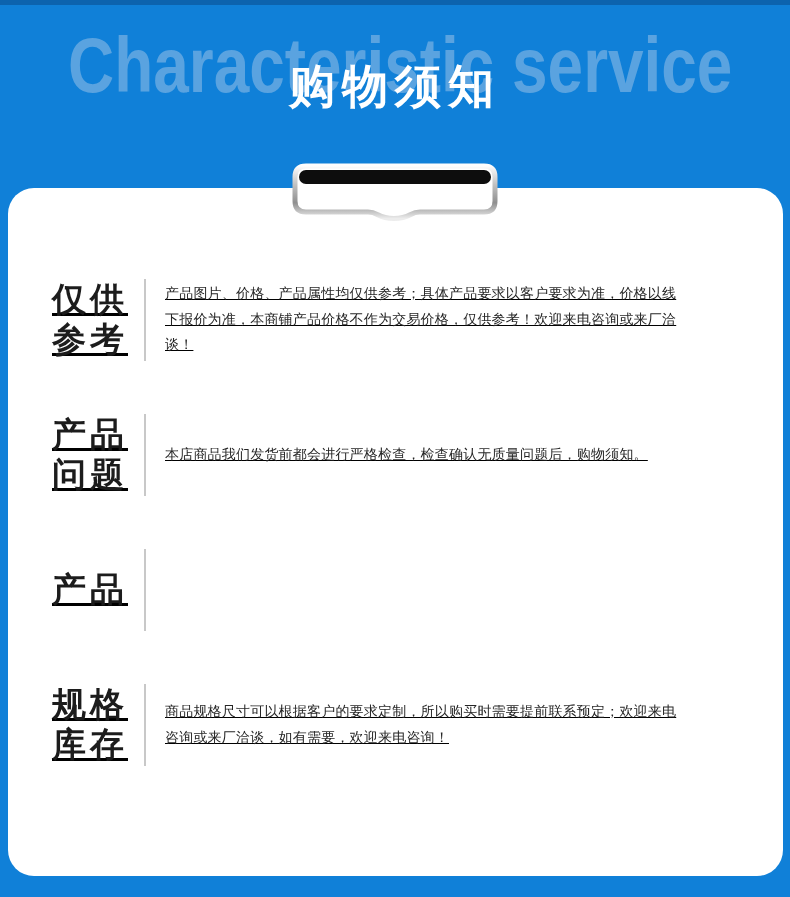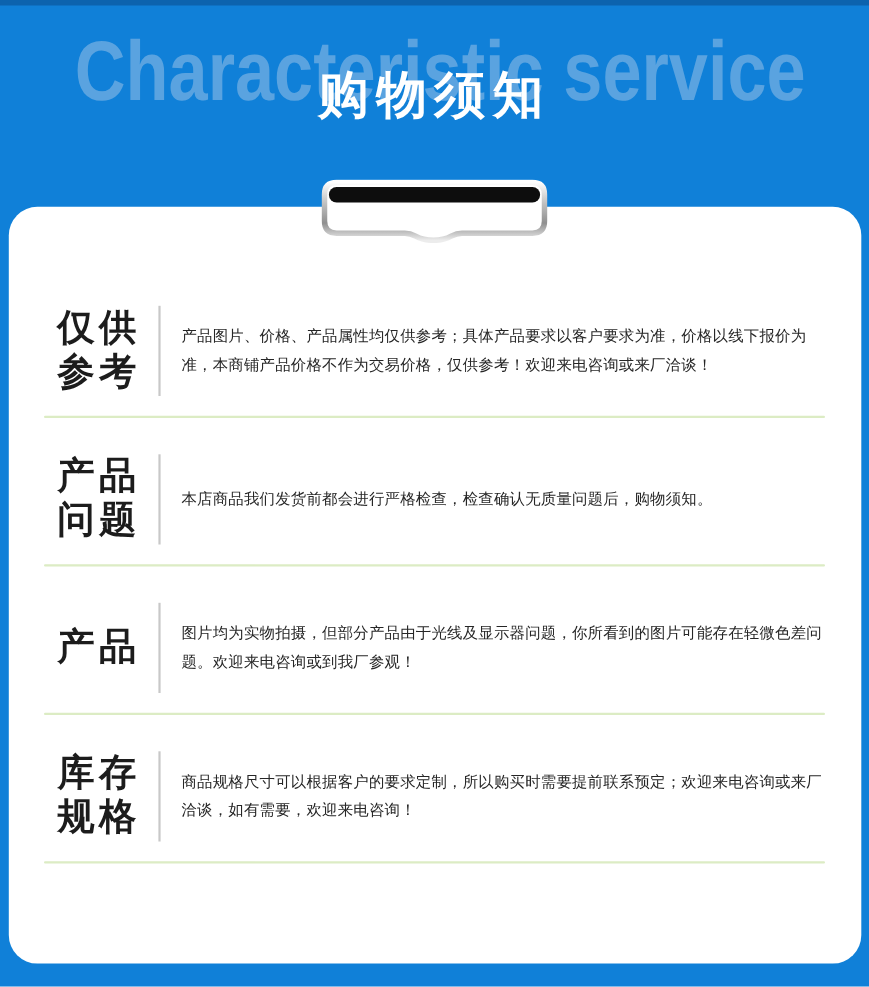--- a/index.html
+++ b/index.html
@@ -85,21 +85,22 @@
     position: absolute;
     left: 292px;
     top: 163px;
     width: 206px;
     height: 58px;
     z-index: 5;
   }
   .section {
     height: 135px;
     display: flex;
-    flex-direction: column;
+    flex-direction: row;
+    text-decoration: underline;
   }
   .row-content {
     flex: 1;
     display: flex;
     align-items: center;
     padding: 14px 33px 0 44px;
   }
   .sec-heading {
     flex: none;
     font-size: 34px;
@@ -185,30 +186,29 @@
         </div>
         <div class="hdiv"></div>
       </section>
 
       <section class="section">
         <div class="row-content">
           <div class="sec-heading">
             <div>产品</div>
           </div>
           <div class="vdiv"></div>
-          <p class="sec-body">图片均为实物拍摄，但部分产品由于光线及显示器问题，你所看到的图片可能存在轻微色差问题。欢迎来电咨询或到我厂参观！</p>
-        </div>
-        <div class="hdiv"></div>
-      </section>
-
-      <section class="section">
-        <div class="row-content">
-          <div class="sec-heading">
+        </div>
+        <div class="hdiv"></div>
+      </section>
+
+      <section class="section">
+        <div class="row-content">
+          <div class="sec-heading">
+            <div>规格</div>
             <div>库存</div>
-            <div>规格</div>
           </div>
           <div class="vdiv"></div>
           <p class="sec-body">商品规格尺寸可以根据客户的要求定制，所以购买时需要提前联系预定；欢迎来电咨询或来厂洽谈，如有需要，欢迎来电咨询！</p>
         </div>
         <div class="hdiv"></div>
       </section>
 
     </div>
   </div>
 

